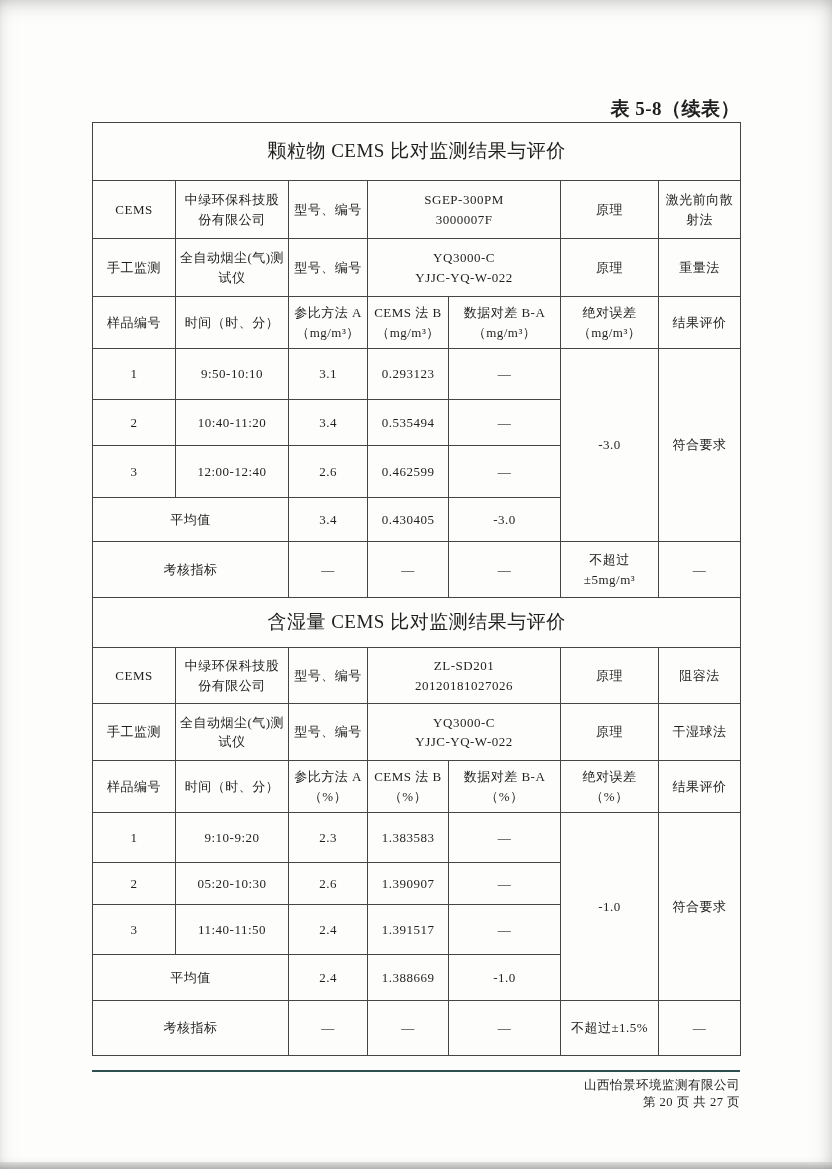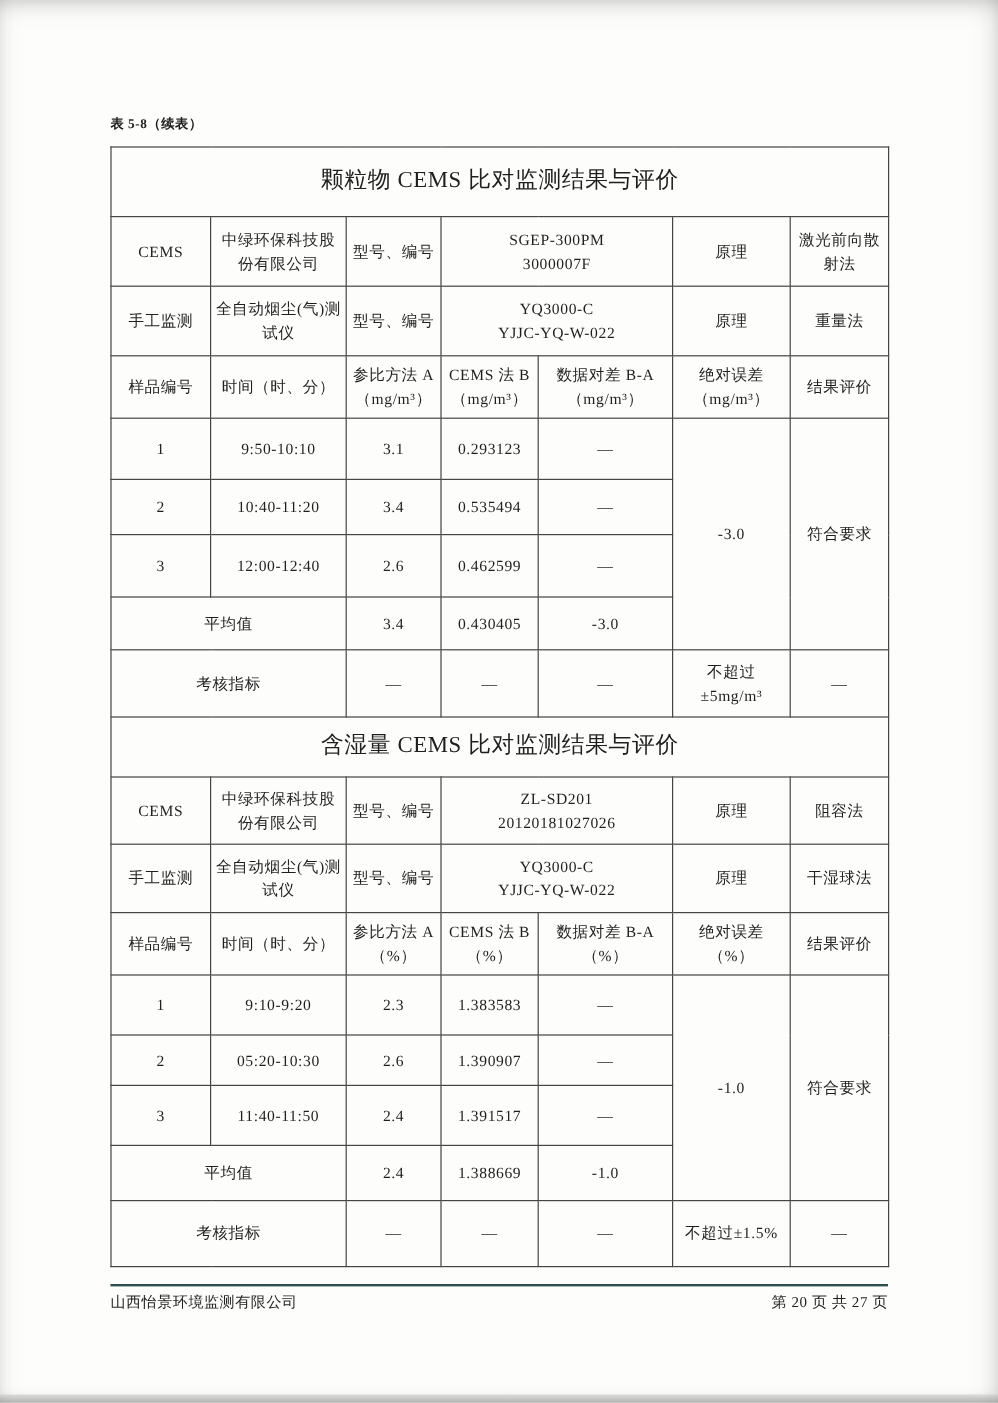--- a/index.html
+++ b/index.html
@@ -16,22 +16,22 @@
       inset 0 -10px 14px -12px rgba(110,110,110,.55),
       inset 14px 0 18px -16px rgba(150,150,150,.35),
       inset -16px 0 20px -16px rgba(140,140,140,.45);
   }
   .page::after{
     content:"";position:absolute;left:0;right:0;bottom:0;height:7px;
     background:linear-gradient(#c9c9c7,#8f8f8d);opacity:.55;pointer-events:none;
   }
   .doc-title{
     position:absolute;top:96px;left:92px;width:648px;
-    display:flex;justify-content:flex-start;gap:16px;
-    font-weight:bold;font-size:11px;letter-spacing:.5px;white-space:nowrap;
+    display:flex;justify-content:flex-end;gap:16px;
+    font-weight:bold;font-size:19px;letter-spacing:.5px;white-space:nowrap;
   }
   table.report{
     position:absolute;top:122px;left:92px;
     width:648px;border-collapse:collapse;table-layout:fixed;
     font-size:13px;
   }
   table.report td{
     border:1.5px solid #454545;
     text-align:center;vertical-align:middle;
     padding:2px 3px;line-height:1.5;
@@ -39,21 +39,21 @@
     overflow:hidden;
   }
   .pre{white-space:pre-line;margin-top:48px;}
   .sec-title{font-size:19px;letter-spacing:1.5px;}
   .footer{
     position:absolute;top:1070px;left:92px;width:648px;
     border-top:2px solid #2f4f4f;
   }
   .footer-row{
     display:flex;justify-content:space-between;align-items:flex-end;
-    padding-top:5px;font-size:12.5px;letter-spacing:.5px;
+    padding-top:5px;font-size:12.5px;letter-spacing:.5px;flex-direction:column;
   }
 </style>
 </head>
 <body>
 
 <div class="page">
 
   <div class="doc-title">
     <span>表 5-8（续表）</span>
   </div>

